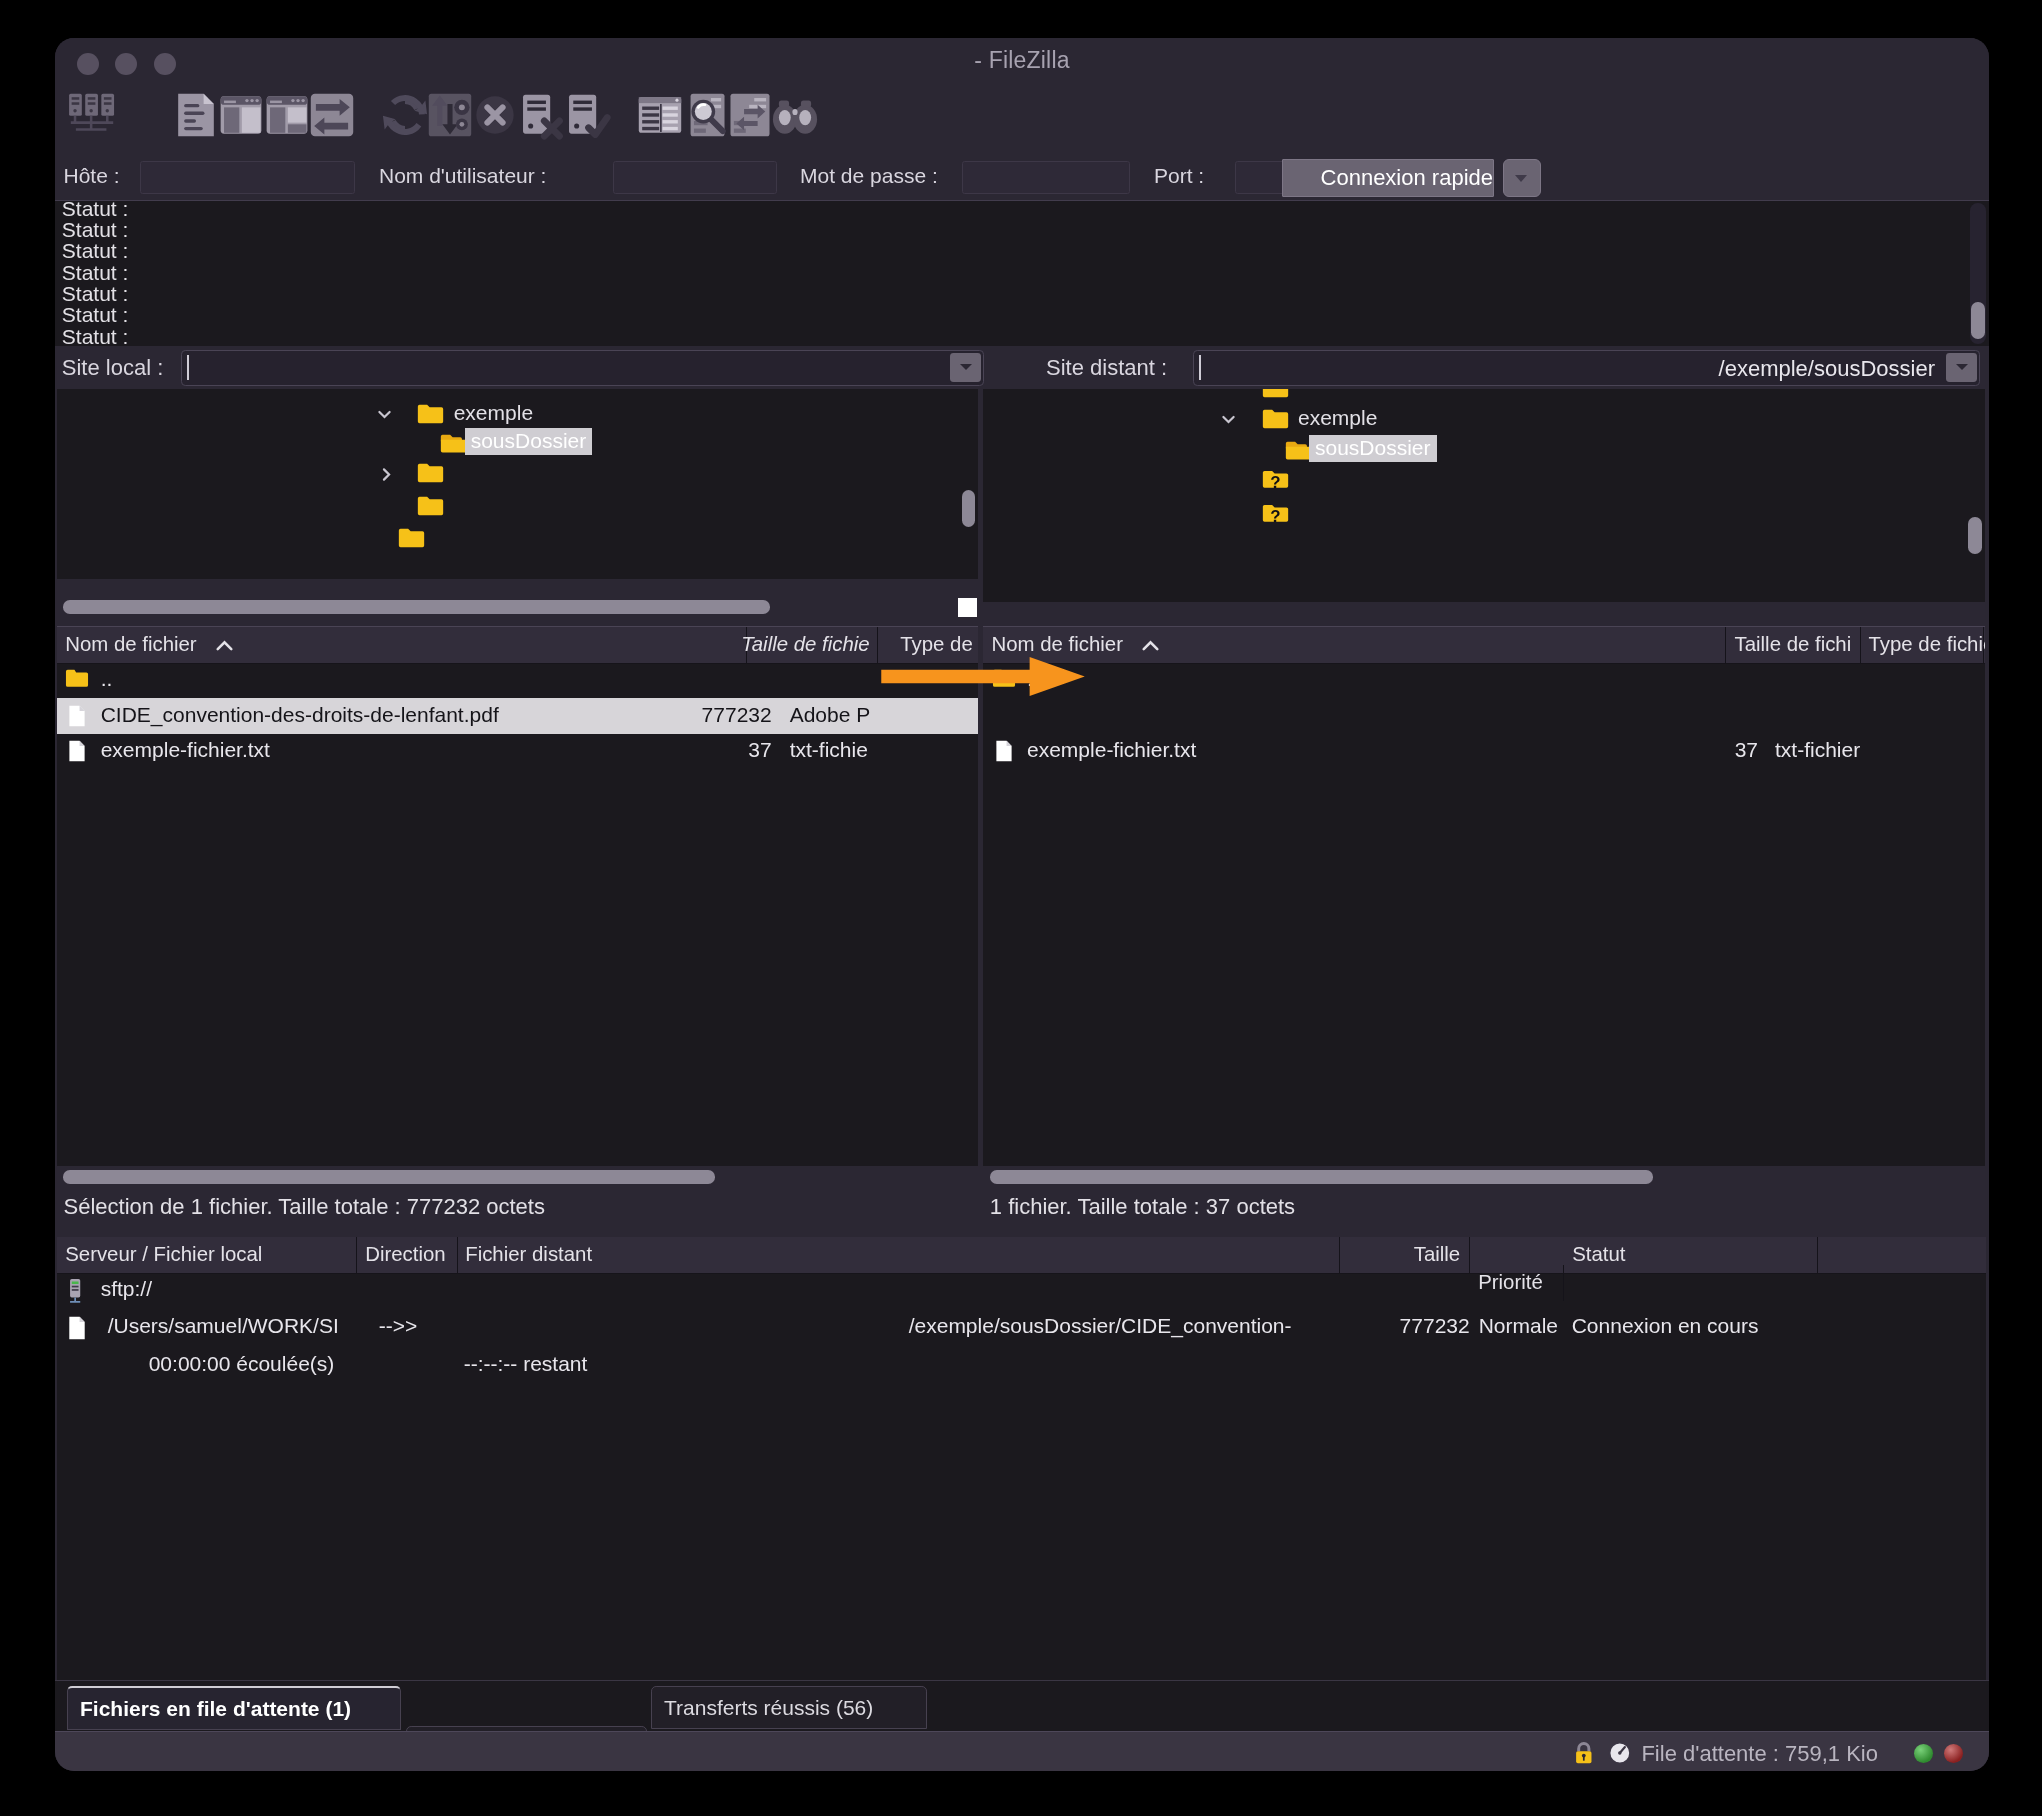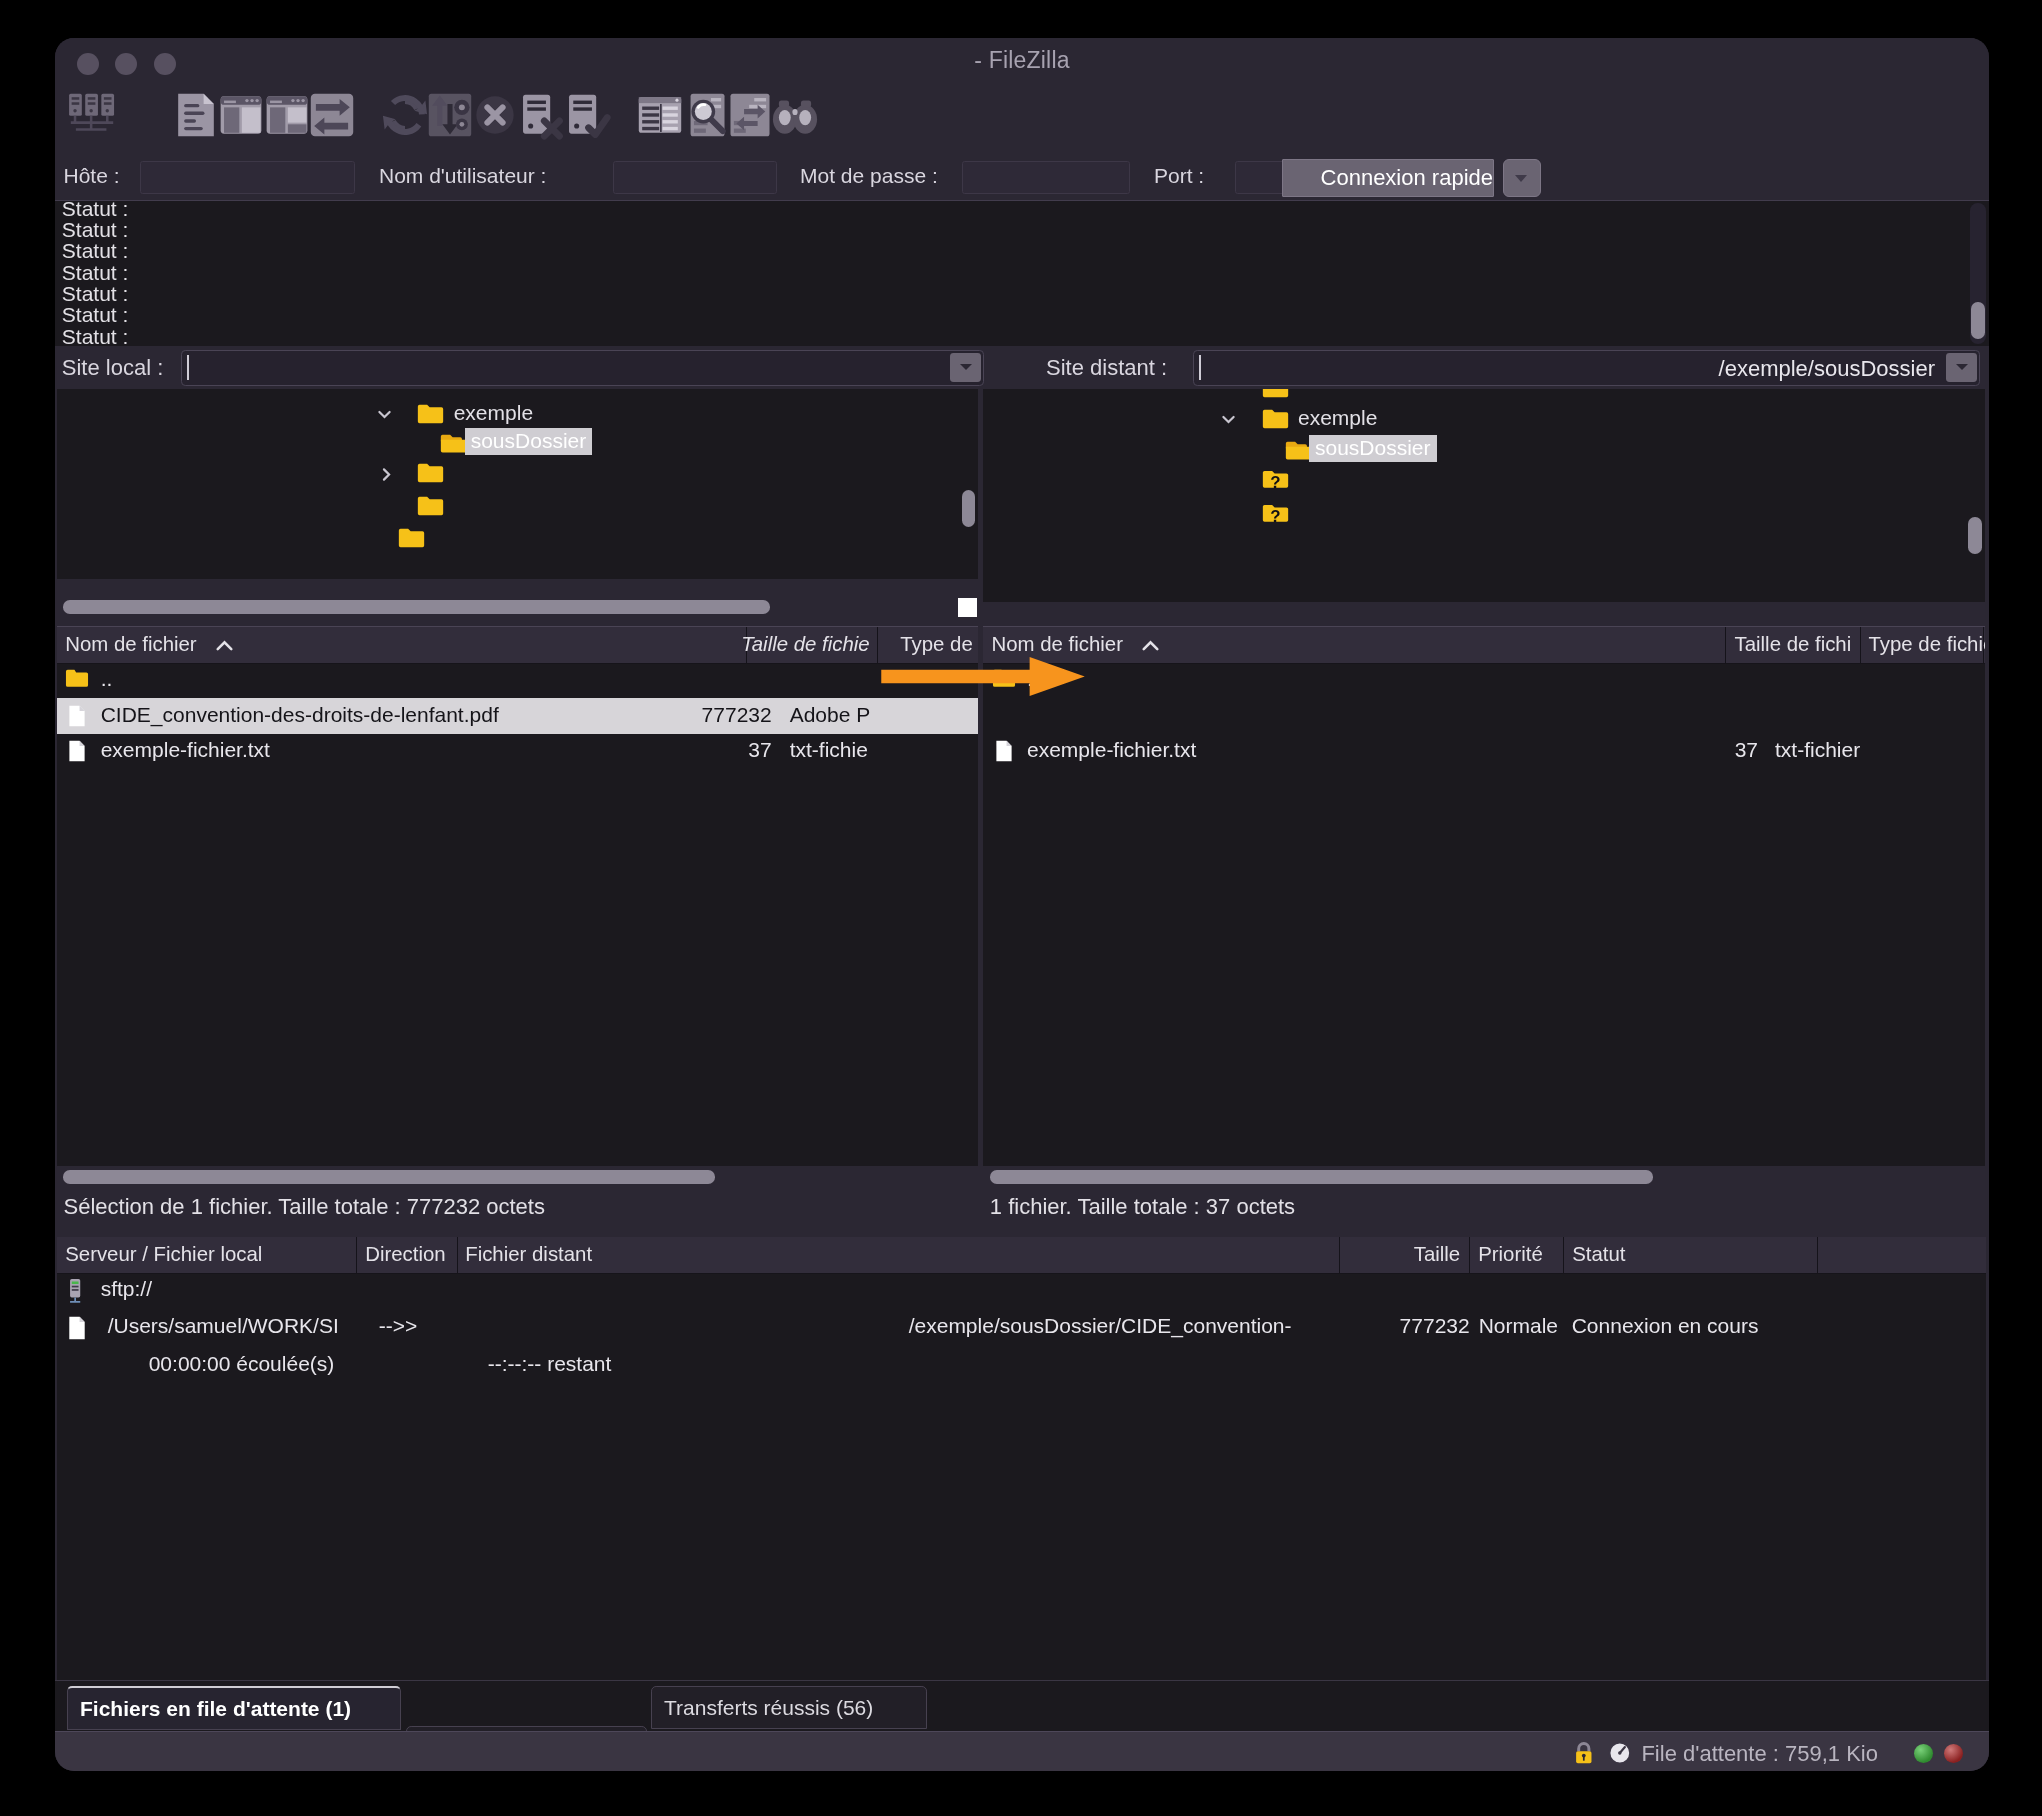--- a/index.html
+++ b/index.html
@@ -911,21 +911,21 @@
       </div>
       <div class="colcell" style="left:300px;width:101px;">
         <span>Direction</span>
       </div>
       <div class="colcell" style="left:400px;width:883px;">
         <span>Fichier distant</span>
       </div>
       <div class="colcell" style="left:1284px;width:129px;">
         <span style="left:auto;right:8.5px;">Taille</span>
       </div>
-      <div class="colcell" style="left:1413px;width:94px;">
+      <div class="colcell" style="left:1413px;width:94px;margin-top:28px;">
         <span>Priorité</span>
       </div>
       <div class="colcell" style="left:1507px;width:254px;">
         <span>Statut</span>
       </div>
       <div class="colcell" style="left:1761px;width:169px;border-right:none;"></div>
     </div>
 
     <div class="qrow" style="left:0;top:36px;width:1929px;">
       <div style="position:absolute;left:8.5px;top:5.1px;width:22px;height:25.6px;">
@@ -950,21 +950,21 @@
       <div class="qcell" style="left:51px;">/Users/samuel/WORK/SI</div>
       <div class="qcell" style="left:322px;">--&gt;&gt;</div>
       <div class="qcell" style="left:852px;">/exemple/sousDossier/CIDE_convention-</div>
       <div class="qcell" style="left:1284px;width:129px;text-align:right;">777232</div>
       <div class="qcell" style="left:1422px;">Normale</div>
       <div class="qcell" style="left:1515px;">Connexion en cours</div>
     </div>
 
     <div class="qrow" style="left:0;top:111px;width:1929px;">
       <div class="qcell" style="left:92px;">00:00:00 écoulée(s)</div>
-      <div class="qcell" style="left:407px;margin-left:24px;">--:--:-- restant</div>
+      <div class="qcell" style="left:407px;">--:--:-- restant</div>
     </div>
   </div>
 
   <div id="tabbar">
     <div class="tab active" style="left:12px;width:332px;">
       <span>Fichiers en file d'attente (1)</span>
     </div>
     <div class="tab" style="left:351px;width:239px;margin-top:40px;">
       <span>Transferts échoués</span>
     </div>

